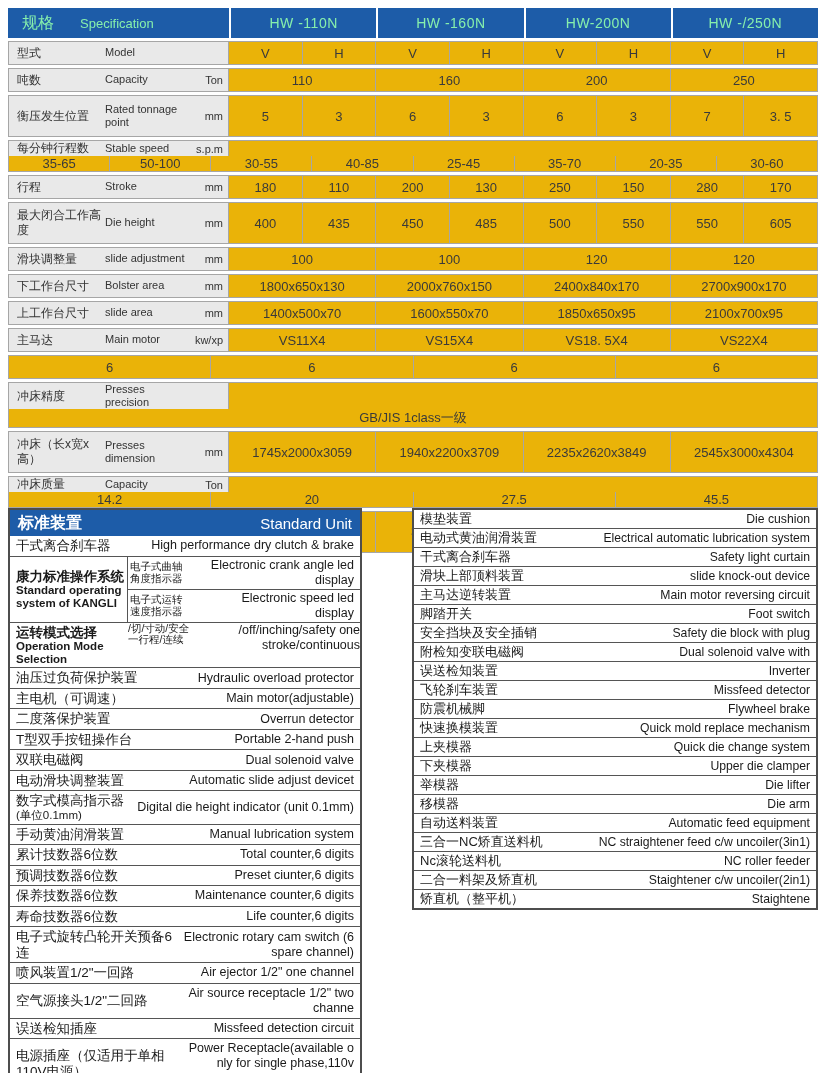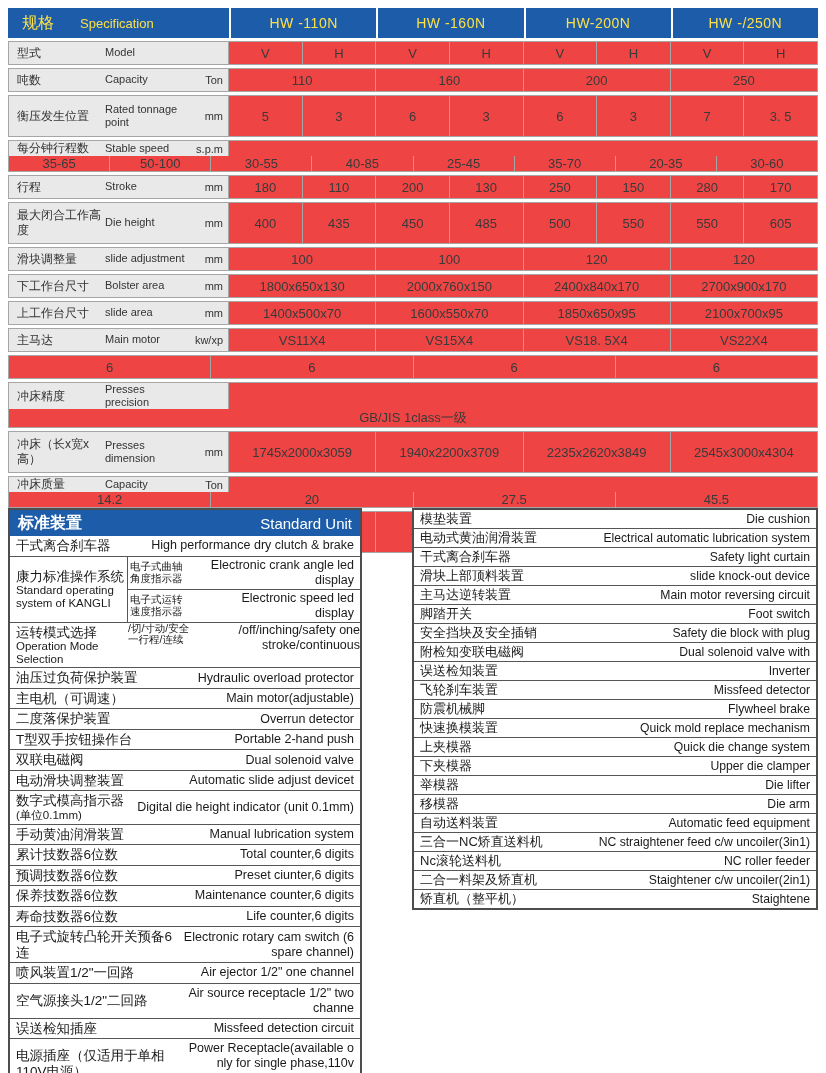--- a/index.html
+++ b/index.html
@@ -2,28 +2,28 @@
 <html style="--blue: #1d5ca8;"><head>
 <meta charset="utf-8">
 <style>
   html,body{margin:0;padding:0;background:#ffffff;}
   body{width:826px;height:1073px;position:relative;
        font-family:"Liberation Sans","DejaVu Sans",sans-serif;color:#333;}
 
   
   .spec-table{position:absolute;left:8px;top:8px;width:810px;}
   .spec-head{display:flex;gap:2px;margin-bottom:3px;height:30px;}
-  .spec-head .hcell{background:var(--blue);color:#fde047;display:flex;align-items:center;justify-content:center;}
+  .spec-head .hcell{background:var(--blue);color:#86efac;display:flex;align-items:center;justify-content:center;}
   .spec-head .h-label{width:221px;justify-content:flex-start;padding-left:14px;box-sizing:border-box;gap:26px;}
   .spec-head .h-model{flex:1;font-size:14px;letter-spacing:.5px;}
   .h-zh{font-size:16px;}
   .h-en{font-size:13px;}
   .srow{display:flex;border-top:1px solid #a6a6a6;border-bottom:1px solid #a6a6a6;
         border-left:1px solid #a6a6a6;border-right:1px solid #a6a6a6;
-        margin-bottom:3px;background:#ef4444;min-height:22px;}
+        margin-bottom:3px;background:#eab308;min-height:22px;}
   .srow.tall{min-height:40px;}
   .srow.med{min-height:27px;flex-direction:column;}
   .label-cell{width:220px;background:#e9e9e9;display:flex;align-items:center;
               border-right:1px solid #a6a6a6;box-sizing:border-box;}
   .lc-zh{width:86px;padding-left:8px;font-size:12px;line-height:1.25;}
   .lc-en{flex:1;font-size:11px;line-height:1.2;padding-left:2px;}
   .lc-unit{width:42px;font-size:11px;text-align:right;padding-right:5px;box-sizing:border-box;}
   .vals{flex:1;display:flex;}
   .vcell{display:flex;align-items:center;justify-content:center;font-size:13px;color:#3a3a3a;
          border-left:1px solid #a6a6a6;box-sizing:border-box;text-align:center;}
@@ -38,21 +38,21 @@
   .ph-zh{font-size:16px;font-weight:bold;}
   .ph-en{font-size:15px;}
   .u-row{display:flex;justify-content:space-between;align-items:center;
          border-top:1px solid #555;padding:2px 6px;}
   .panel .rows > :first-child{border-top:none;}
   .u-zh{font-size:13.5px;max-width:160px;line-height:1.15;color:#1a1a1a;}
   .u-sub{font-size:11.5px;line-height:1.1;color:#1a1a1a;}
   .u-en{flex:1;text-align:right;font-size:12.5px;line-height:1.2;padding-left:6px;color:#1a1a1a;}
   .u-comp{display:flex;border-top:1px solid #555;padding:0;}
   .u-left{width:118px;border-right:1px solid #555;display:flex;flex-direction:column;
-          justify-content:center;padding:2px 0 2px 6px;box-sizing:border-box;}
+          justify-content:center;padding:2px 0 2px 6px;box-sizing:border-box;font-weight:bold;}
   .u-left.noline{border-right:none;}
   .u-right{flex:1;display:flex;flex-direction:column;}
   .u-subrow{display:flex;align-items:center;border-top:1px solid #555;flex:1;padding:1px 6px 1px 2px;}
   .u-right .u-subrow:first-child{border-top:none;}
   .u-mid{width:74px;font-size:10.5px;line-height:1.1;white-space:pre-line;color:#1a1a1a;}
   .o-row{display:flex;justify-content:space-between;align-items:center;
          border-top:1px solid #555;padding:1px 6px;min-height:16px;}
   .o-zh{font-size:13px;color:#1a1a1a;line-height:1.2;}
   .o-en{flex:1;text-align:right;font-size:12.2px;color:#1a1a1a;line-height:1.2;padding-left:4px;}
 </style>

